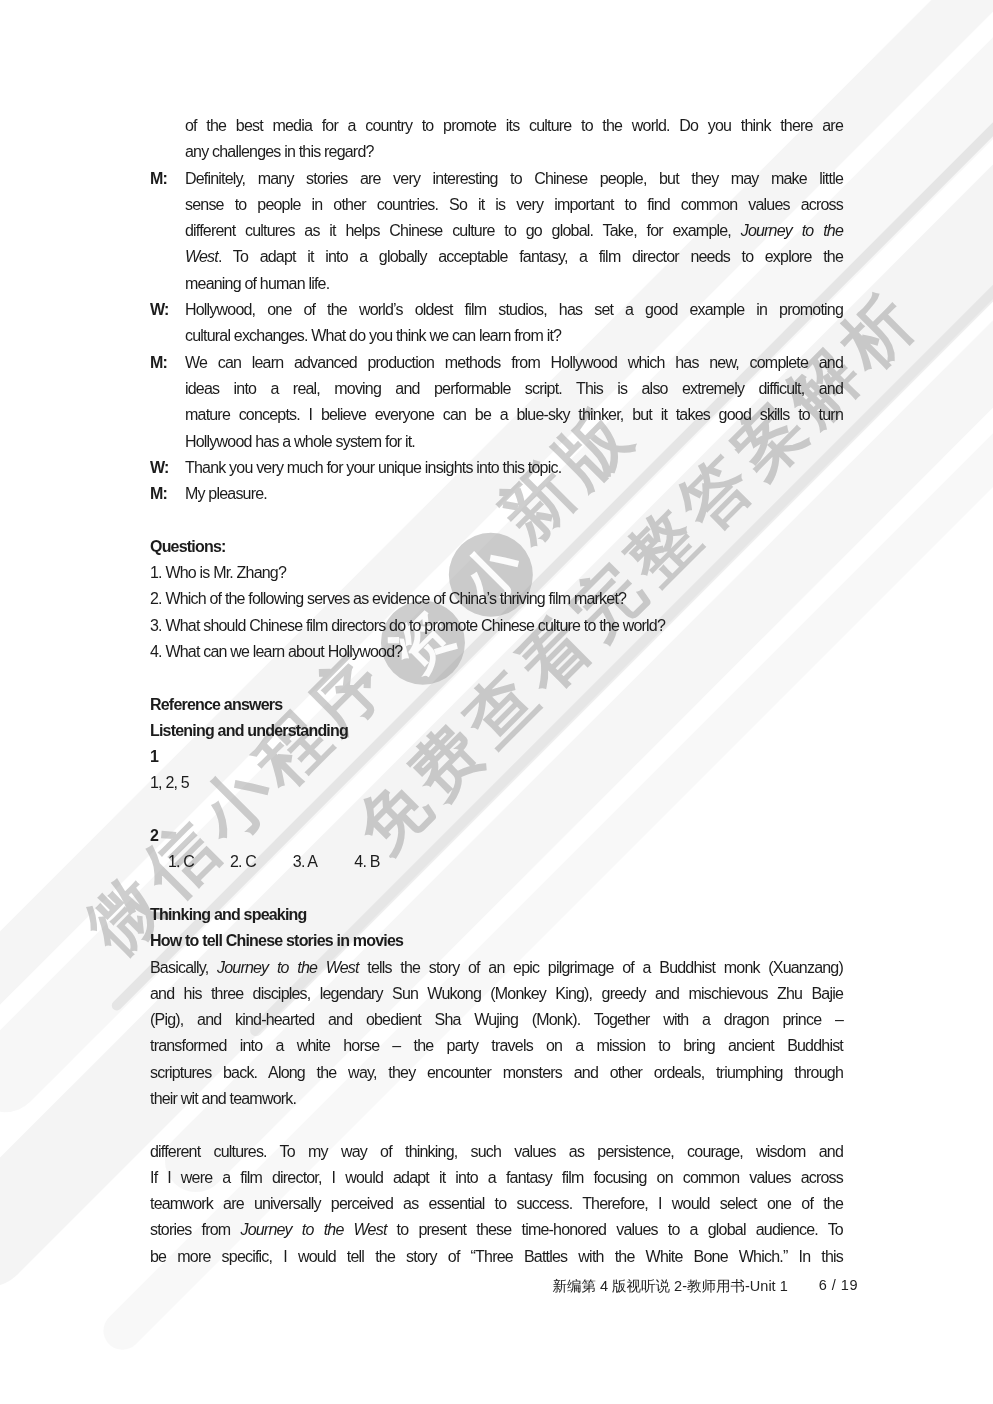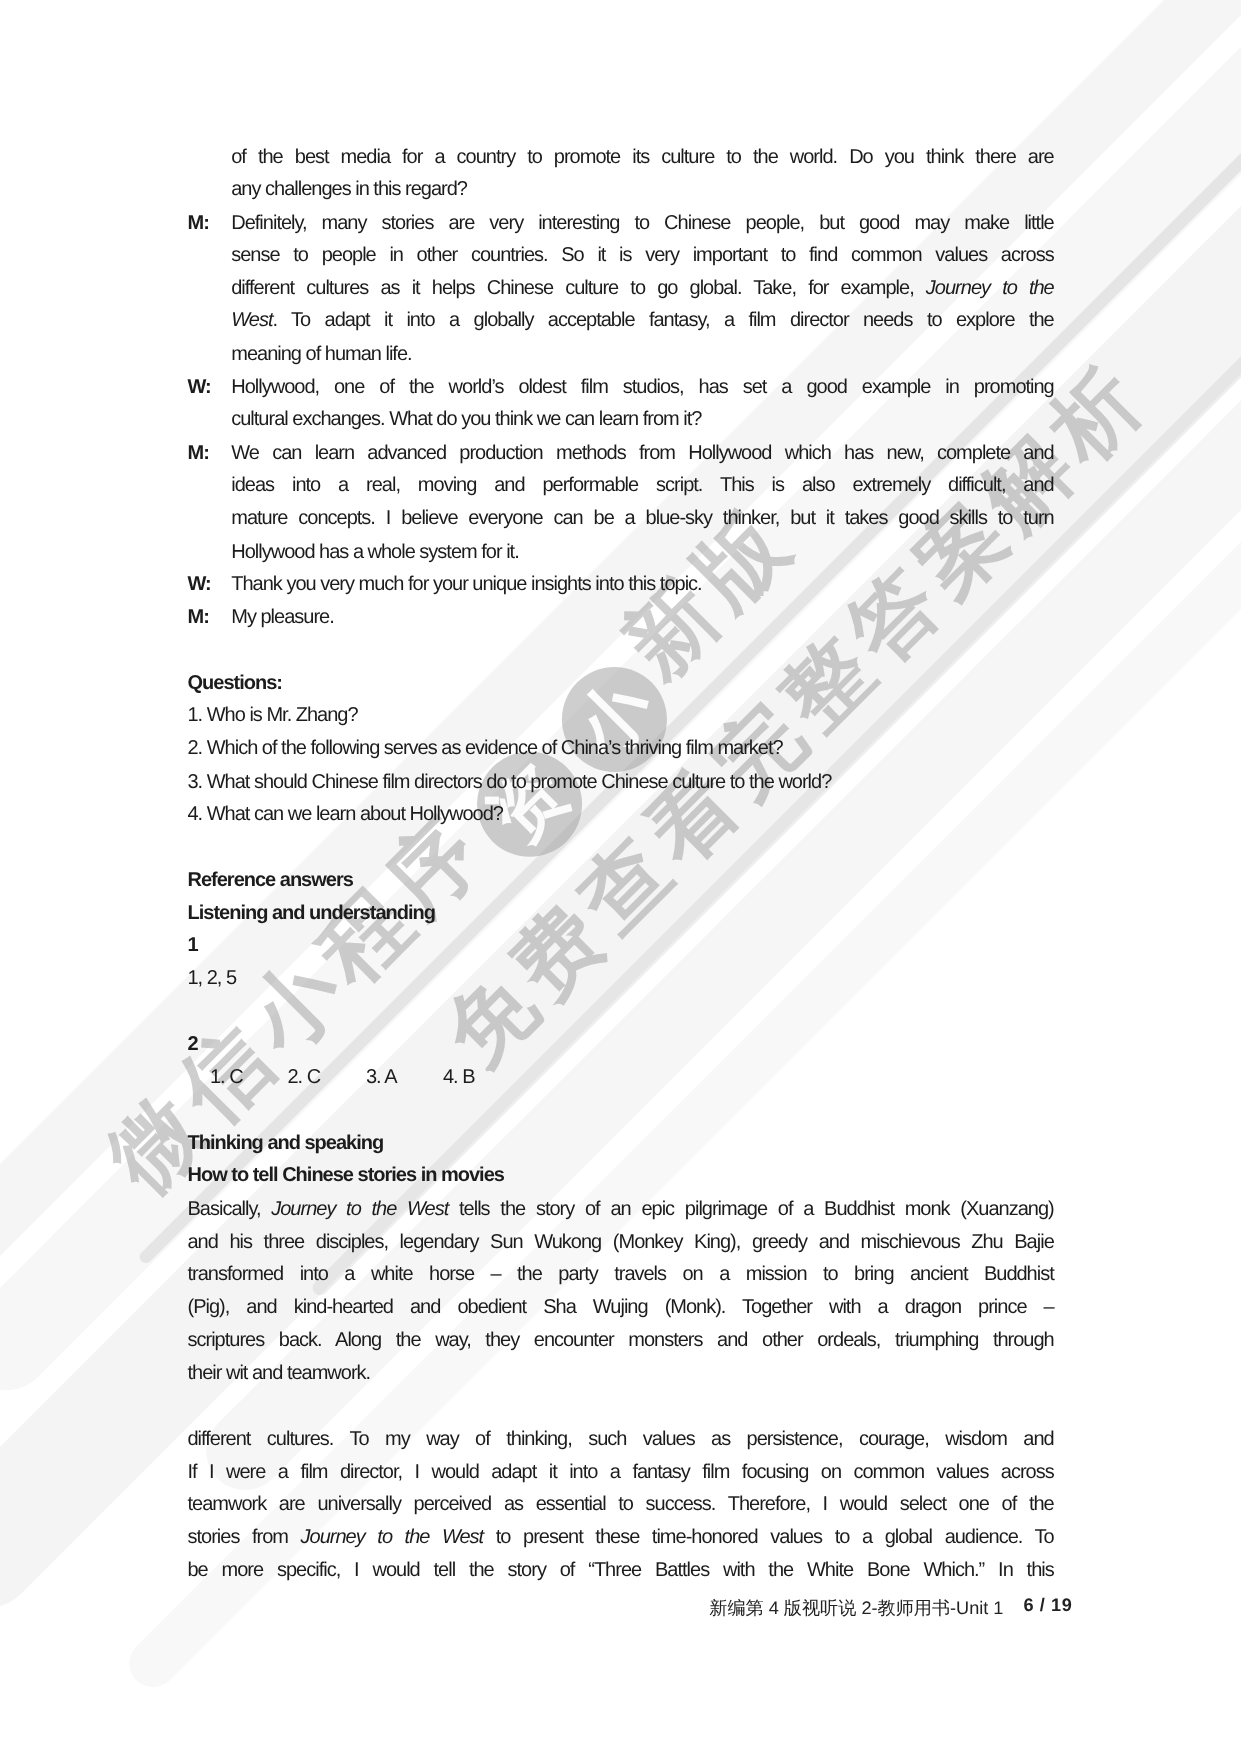--- a/index.html
+++ b/index.html
@@ -56,21 +56,21 @@
   .sp { height:26.3px; }
   .answers-row { }
   .ans { display:inline-block; min-width:62px;text-align:center; }
 
   
   .footer {
     position:absolute; right:135px; top:1277px; z-index:2;
     font-size:14.5px; letter-spacing:0; color:#222;
     display:flex; align-items:flex-start;
   }
-  .footer .pnum { font-weight:bold; margin-left:16px; letter-spacing:0.5px; }
+  .footer .pnum { font-weight:normal; margin-left:31px; letter-spacing:0.5px; }
 </style>
 </head>
 <body>
 
 <div class="page">
 
   <div class="wm">
     <div class="stripe s1"></div>
     <div class="stripe s2"></div>
     <div class="stripe s3"></div>
@@ -86,21 +86,21 @@
       <div class="dialogue">
         <div class="dlabel"></div>
         <div class="dtext">
           <div class="tline just"><span>of the best media for a country to promote its culture to the world. Do you think there are</span></div>
           <div class="tline"><span>any challenges in this regard?</span></div>
         </div>
       </div>
       <div class="dialogue">
         <div class="dlabel">M:</div>
         <div class="dtext">
-          <div class="tline just"><span>Definitely, many stories are very interesting to Chinese people, but good may make little</span></div>
+          <div class="tline just"><span>Definitely, many stories are very interesting to Chinese people, but they may make little</span></div>
           <div class="tline just"><span>sense to people in other countries. So it is very important to find common values across</span></div>
           <div class="tline just"><span>different cultures as it helps Chinese culture to go global. Take, for example, </span><span class="it">Journey to the</span></div>
           <div class="tline just"><span class="it">West</span><span>. To adapt it into a globally acceptable fantasy, a film director needs to explore the</span></div>
           <div class="tline"><span>meaning of human life.</span></div>
         </div>
       </div>
       <div class="dialogue">
         <div class="dlabel">W:</div>
         <div class="dtext">
           <div class="tline just"><span>Hollywood, one of the world’s oldest film studios, has set a good example in promoting</span></div>
@@ -141,22 +141,22 @@
       <div class="tline">1, 2, 5</div>
       <div class="sp"></div>
       <div class="tline heading">2</div>
       <div class="tline answers-row"><span class="ans">1. C</span><span class="ans">2. C</span><span class="ans">3. A</span><span class="ans">4. B</span></div>
       <div class="sp"></div>
       <div class="tline heading">Thinking and speaking</div>
       <div class="tline heading">How to tell Chinese stories in movies</div>
       <div class="para">
         <div class="tline just"><span>Basically, </span><span class="it">Journey to the West</span><span> tells the story of an epic pilgrimage of a Buddhist monk (Xuanzang)</span></div>
         <div class="tline just"><span>and his three disciples, legendary Sun Wukong (Monkey King), greedy and mischievous Zhu Bajie</span></div>
+        <div class="tline just"><span>(Pig), and kind-hearted and obedient Sha Wujing (Monk). Together with a dragon prince –</span></div>
         <div class="tline just"><span>transformed into a white horse – the party travels on a mission to bring ancient Buddhist</span></div>
-        <div class="tline just"><span>(Pig), and kind-hearted and obedient Sha Wujing (Monk). Together with a dragon prince –</span></div>
         <div class="tline just"><span>scriptures back. Along the way, they encounter monsters and other ordeals, triumphing through</span></div>
         <div class="tline"><span>their wit and teamwork.</span></div>
       </div>
       <div class="sp"></div>
       <div class="para">
         <div class="tline just"><span>different cultures. To my way of thinking, such values as persistence, courage, wisdom and</span></div>
         <div class="tline just"><span>If I were a film director, I would adapt it into a fantasy film focusing on common values across</span></div>
         <div class="tline just"><span>teamwork are universally perceived as essential to success. Therefore, I would select one of the</span></div>
         <div class="tline just"><span>stories from </span><span class="it">Journey to the West</span><span> to present these time-honored values to a global audience. To</span></div>
         <div class="tline just"><span>be more specific, I would tell the story of “Three Battles with the White Bone Which.” In this</span></div>

